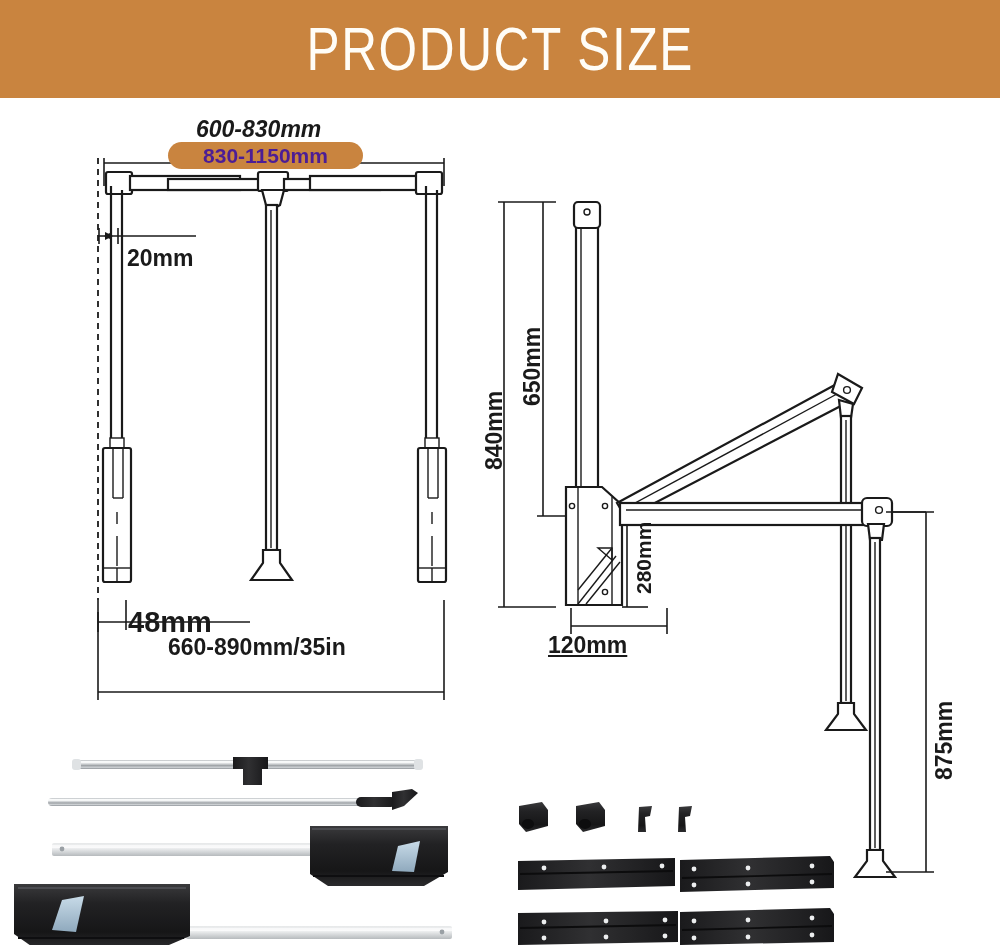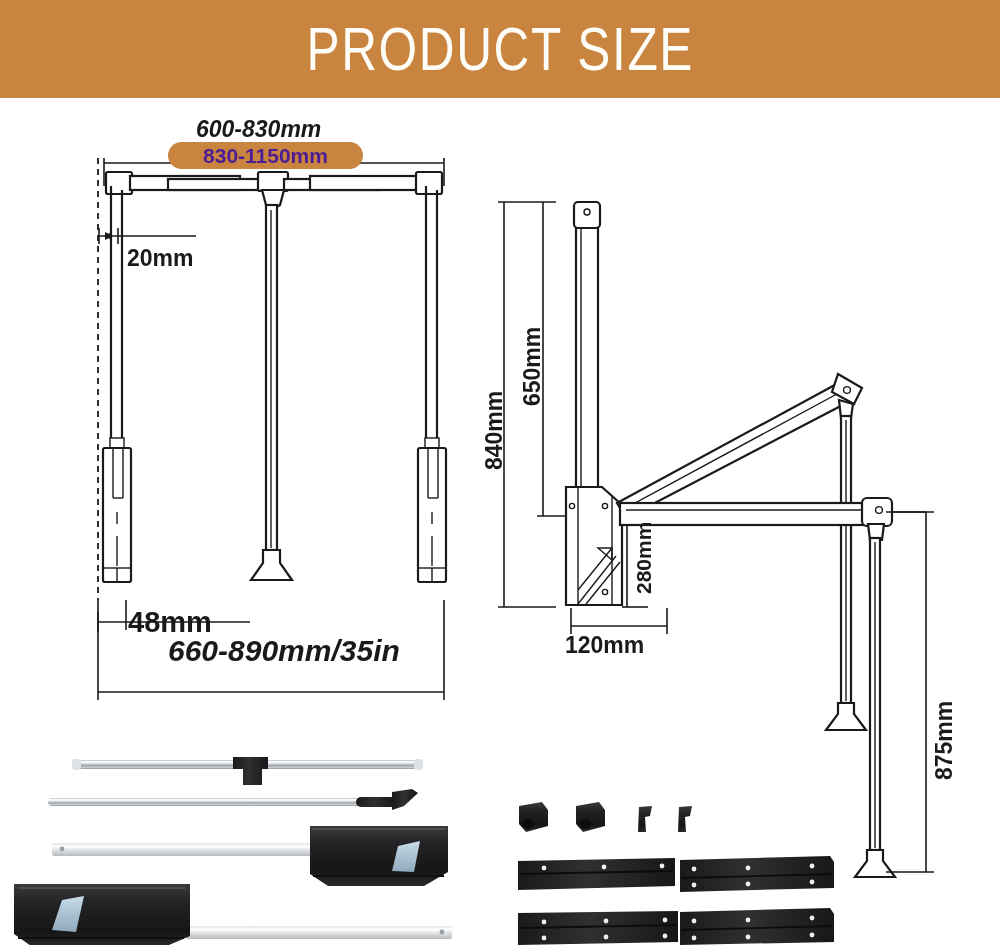--- a/index.html
+++ b/index.html
@@ -79,26 +79,26 @@
   .rot {
     transform: rotate(-90deg);
     transform-origin: left top;
   }
 
   
   .lbl-600   { left: 196px; top: 118px; font-size: 23px; font-style: italic; }
   .pill-830  { left: 168px; top: 142px; width: 195px; height: 27px; font-size: 21px; }
   .lbl-20    { left: 127px; top: 210px; font-size: 23px; margin-top: 37px; }
   .lbl-48    { left: 128px; top: 608px; font-size: 29px; }
-  .lbl-660   { left: 168px; top: 636px; font-size: 30px; font-style: italic; }
+  .lbl-660   { left: 168px; top: 636px; font-size: 23px; }
   .pill-890  { left: 163px; top: 660px; width: 260px; height: 28px; font-size: 22px; }
   .lbl-840   { left: 483px; top: 470px; font-size: 23px; }
   .lbl-650   { left: 521px; top: 406px; font-size: 23px; }
   .lbl-280   { left: 633px; top: 594px; font-size: 21px; }
-  .lbl-120   { left: 565px; top: 634px; font-size: 23px; }
+  .lbl-120   { left: 548px; top: 634px; font-size: 23px; text-decoration: underline; }
   .lbl-875   { left: 933px; top: 780px; font-size: 23px; }
 </style>
 </head>
 <body>
 
 <div id="page">
 
   <div class="banner">
     <div class="banner-title">PRODUCT SIZE</div>
   </div>

